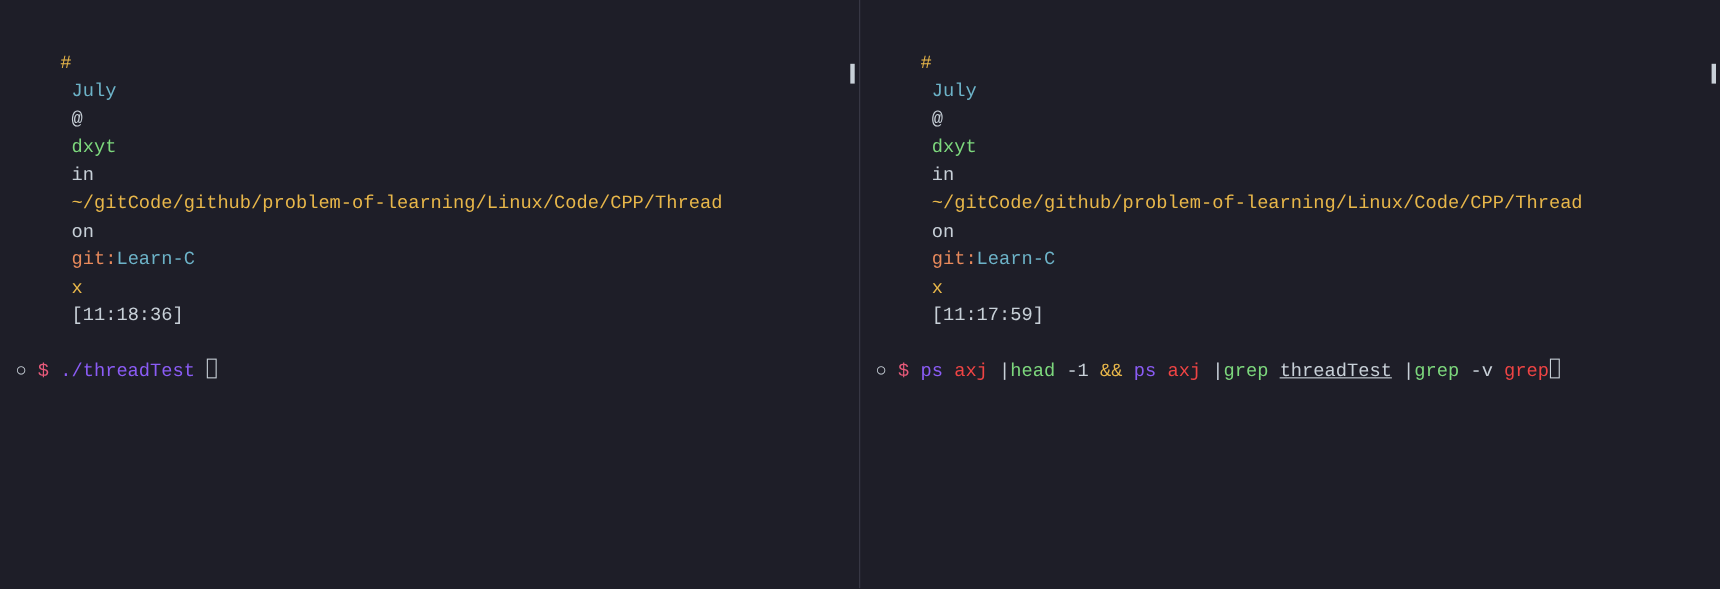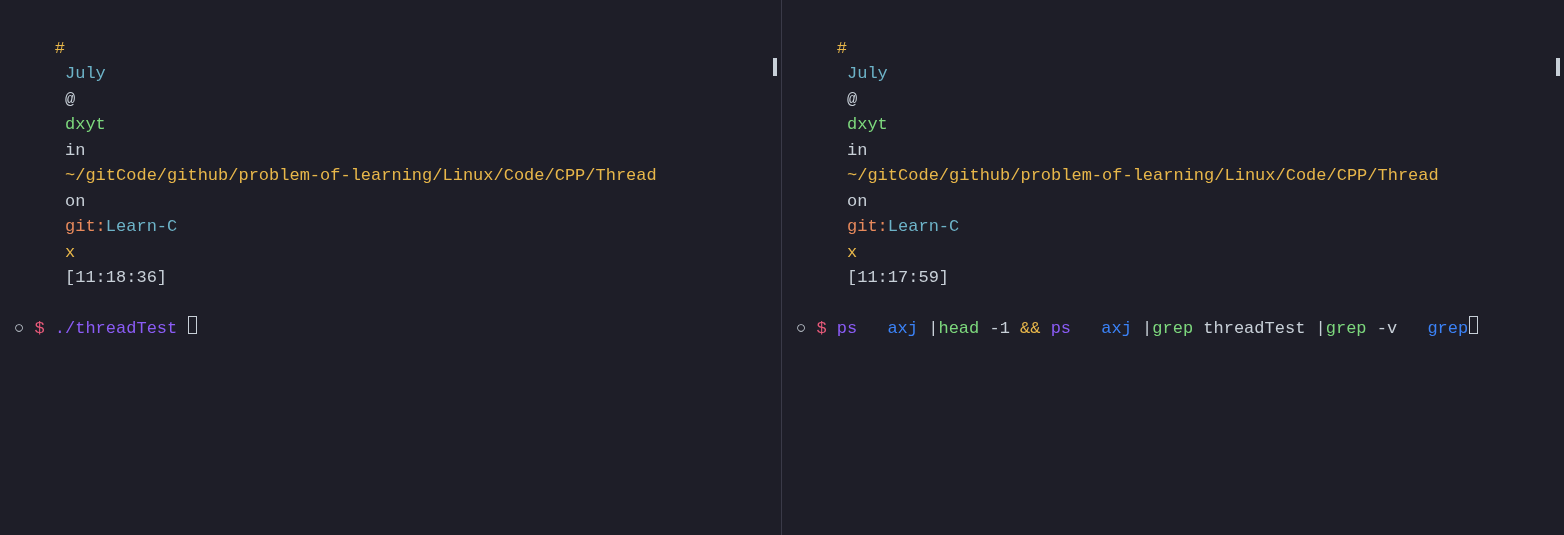--- a/index.html
+++ b/index.html
@@ -12,21 +12,21 @@
       height: 535px;
       background: #1e1e28;
       font-family: 'Consolas', 'Monaco', 'Courier New', monospace;
       font-size: 17px;
       line-height: 1.5;
       display: flex;
       overflow: hidden;
     }
     .pane {
       height: 100%;
-      padding: 10px 14px;
+      padding: 20px 14px;
       position: relative;
     }
     .pane-left {
       width: 782px;
       border-right: 1px solid #3a3a48;
     }
     .pane-right {
       width: 782px;
     }
     .prompt-line {
@@ -40,27 +40,27 @@
     .in-word { color: #c8d0d8; }
     .path { color: #e8b74a; }
     .on-word { color: #c8d0d8; }
     .git-word { color: #e88a5c; }
     .branch { color: #6db3c8; }
     .x-mark { color: #e8b74a; }
     .time { color: #c8d0d8; }
     .circle { color: #c8d0d8; font-weight: bold; }
     .dollar { color: #e85a7a; }
     .cmd-text { color: #8b5cf6; }
-    .cmd-arg { color: #3b82f6; margin-left: 20px; }
+    .cmd-arg { color: #ef4444; }
     .head-cmd { color: #7dd87d; }
     .flag { color: #c8d0d8; }
     .amp { color: #e8b74a; }
     .pipe { color: #c8d0d8; }
     .grep-cmd { color: #7dd87d; }
-    .grep-arg-u { color: #c8d0d8; }
+    .grep-arg-u { color: #c8d0d8; text-decoration: underline; }
     .cursor-box {
       display: inline-block;
       width: 9px;
       height: 18px;
       border: 1px solid #c8d0d8;
       vertical-align: text-bottom;
       margin-left: 1px;
     }
     .cmd-line {
       display: flex;

